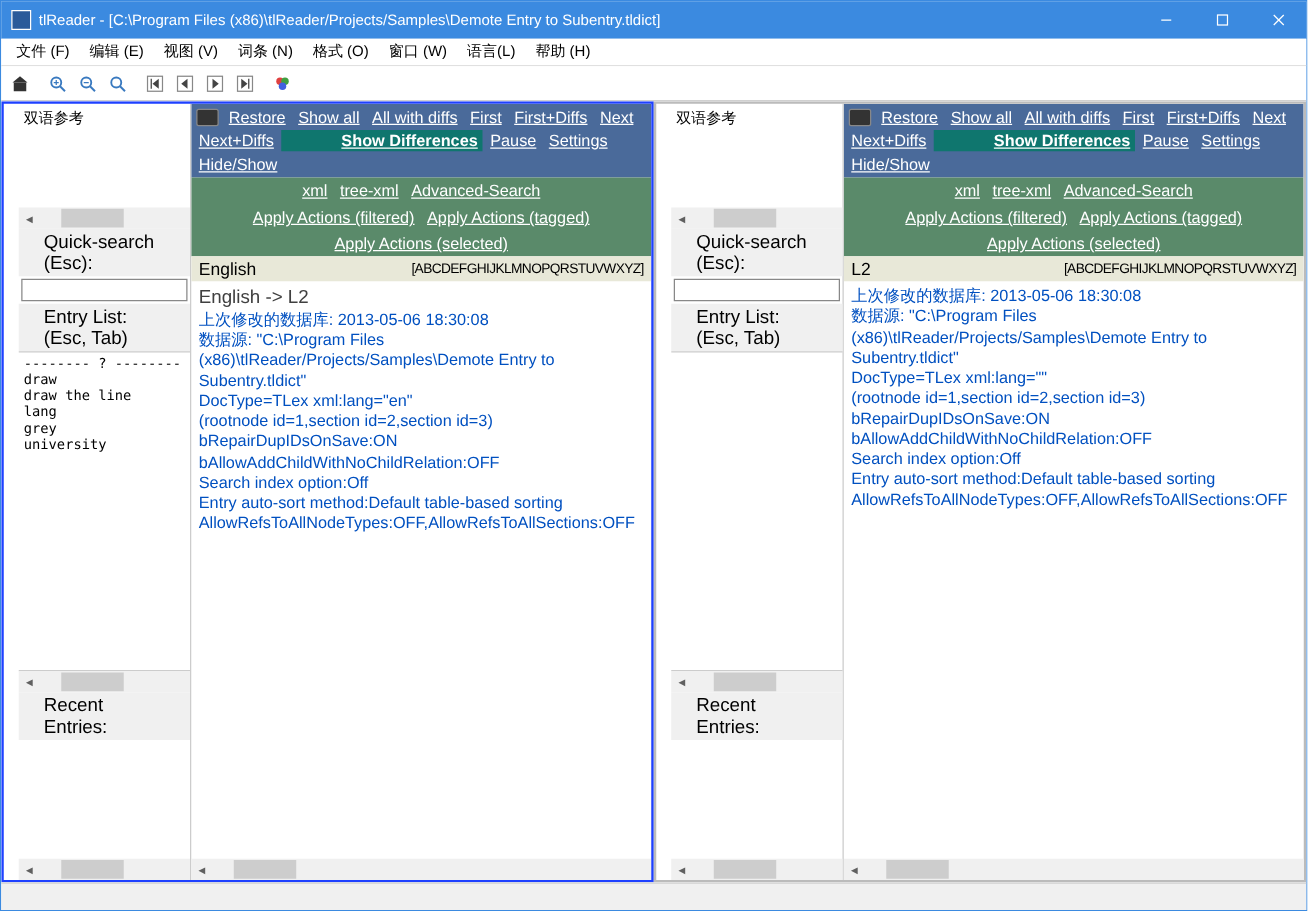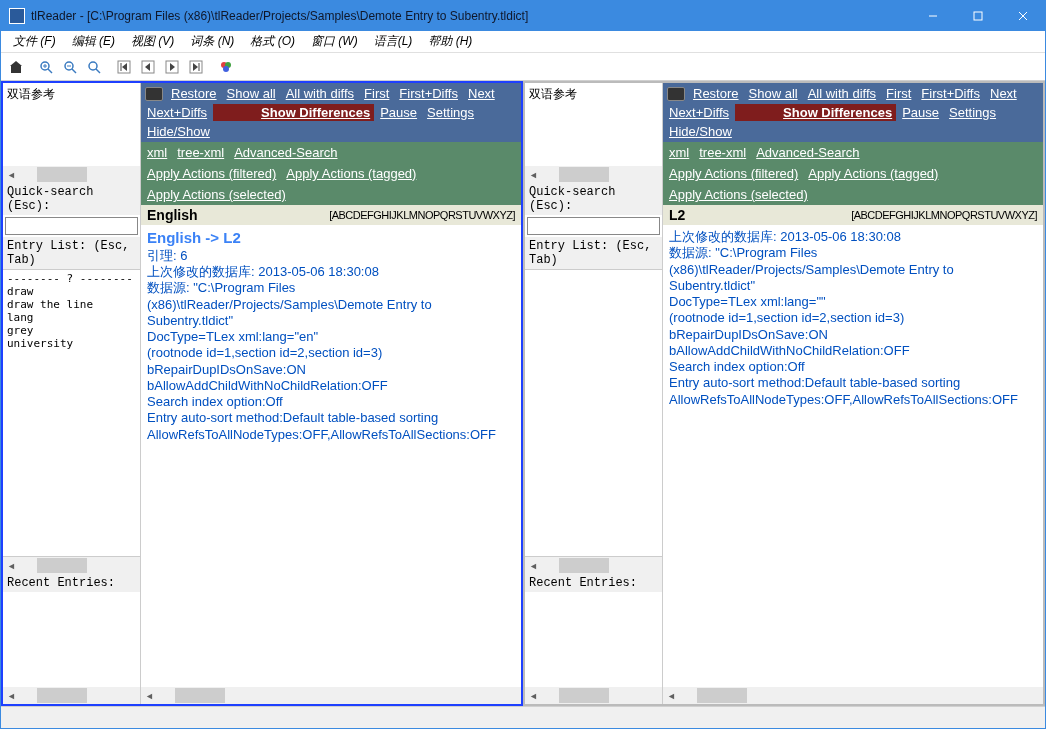--- a/index.html
+++ b/index.html
@@ -1,51 +1,51 @@
 <!DOCTYPE html>
 <html><head>
 <meta charset="utf-8">
 <style>
 * { box-sizing: border-box; margin: 0; padding: 0; }
 body { font-family: "Segoe UI", Tahoma, sans-serif; font-size: 12px; background: #fff; overflow: hidden; }
 .window { width: 1046px; height: 729px; border: 1px solid #3b8ae0; display: flex; flex-direction: column; }
-.titlebar { background: #3b8ae0; color: #0f172a; height: 30px; display: flex; align-items: center; padding: 0 0 0 8px; font-size: 12px; }
+.titlebar { background: #3b8ae0; color: #ffffff; height: 30px; display: flex; align-items: center; padding: 0 0 0 8px; font-size: 12px; }
 .titlebar .icon { width: 16px; height: 16px; background: #2a5a9a; margin-right: 6px; border: 1px solid #fff; }
 .winbtns { margin-left: auto; display: flex; }
 .winbtn { width: 45px; height: 30px; display: flex; align-items: center; justify-content: center; color: #fff; cursor: pointer; }
-.menubar { background: #fff; height: 22px; display: flex; align-items: center; padding: 0 4px; border-bottom: 1px solid #e0e0e0; font-style: italic; }
+.menubar { background: #fff; height: 22px; display: flex; align-items: center; padding: 0 4px; border-bottom: 1px solid #e0e0e0; }
 .menuitem { padding: 2px 8px; cursor: pointer; font-size: 12px; }
 .toolbar { background: #fff; height: 28px; display: flex; align-items: center; padding: 2px 4px; border-bottom: 1px solid #d0d0d0; gap: 2px; }
 .tbtn { width: 22px; height: 22px; display: flex; align-items: center; justify-content: center; cursor: pointer; border: 1px solid transparent; }
 .tsep { width: 4px; }
 .content { flex: 1; display: flex; background: #fff; overflow: hidden; }
 .pane { display: flex; flex: 1; border: 2px solid #1e40ff; overflow: hidden; }
 .pane.right { border-color: #bbb; }
-.sidebar { width: 138px; display: flex; flex-direction: column; border-right: 1px solid #ccc; }
+.sidebar { width: 138px; display: flex; flex-direction: column; border-right: 1px solid #ccc; margin-left: 12px; }
 .sidebox { padding: 3px 4px; font-size: 12px; }
-.sidelabel { padding: 2px 4px; font-size: 12px; background: #f0f0f0; font-family: Liberation Mono, monospace; }
+.sidelabel { padding: 2px 20px; font-size: 15px; background: #f0f0f0; }
 .sideinput { width: 100%; border: 1px solid #888; font-size: 12px; padding: 1px 2px; }
 .entrylist { flex: 1; overflow: auto; border-top: 1px solid #ccc; border-bottom: 1px solid #ccc; padding: 2px; font-family: monospace; font-size: 11px; }
 .entrylist div { white-space: nowrap; padding: 0 2px; }
 .recent { height: 95px; overflow: auto; }
 .hscroll { height: 17px; background: #f0f0f0; display: flex; align-items: center; }
 .hscroll .thumb { width: 50px; height: 15px; background: #cdcdcd; margin-left: 17px; }
 .hscroll .arr { width: 17px; height: 17px; display:flex;align-items:center;justify-content:center;color:#606060;font-size:9px; }
 .main { flex: 1; display: flex; flex-direction: column; overflow: hidden; }
 .btnbar { background: #4a6a9a; padding: 2px; display: flex; flex-wrap: wrap; gap: 2px; align-items: center; }
-.btnbar.green { background: #5a8a6a; }
+.btnbar.green { background: #5a8a6a; justify-content: center; }
 .bbtn { color: #fff; text-decoration: underline; padding: 1px 4px; cursor: pointer; font-size: 13px; }
 .bbtn.bold { font-weight: normal; text-decoration: underline; }
-.bbtn.hl { background: #7f1d1d; font-weight: bold; padding-left: 48px; }
+.bbtn.hl { background: #0f766e; font-weight: bold; padding-left: 48px; }
 .camicon { width: 18px; height: 14px; background: #333; border: 1px solid #888; border-radius: 2px; margin: 0 2px; }
 .langhdr { background: #e8e8d8; padding: 2px 6px; display: flex; align-items: center; font-size: 14px; }
-.langhdr .lang { font-weight: bold; }
+.langhdr .lang { font-weight: normal; }
 .alphabet { margin-left: auto; font-size: 11px; letter-spacing: -0.5px; }
 .detail { flex: 1; overflow: auto; padding: 4px 6px; font-size: 13px; color: #0050c0; line-height: 1.25; }
-.detail .heading { color: #3b82f6; font-weight: bold; font-size: 15px; }
+.detail .heading { color: #404040; font-weight: normal; font-size: 15px; }
 .detail .row { white-space: normal; }
 .statusbar { height: 22px; background: #f0f0f0; border-top: 1px solid #d0d0d0; }
 svg { display: block; }
 </style>
 </head>
 <body>
 
 <div class="window">
   <div class="titlebar">
     <div class="icon"></div>
@@ -203,21 +203,20 @@
           <span class="bbtn">Apply Actions (tagged)</span>
           <div style="flex-basis:100%;height:0"></div>
           <span class="bbtn">Apply Actions (selected)</span>
         </div>
         <div class="langhdr">
           <span class="lang">English</span>
           <span class="alphabet">[ABCDEFGHIJKLMNOPQRSTUVWXYZ]</span>
         </div>
         <div class="detail">
           <div class="heading">English -&gt; L2</div>
-          <div class="row">引理: 6</div>
           <div class="row">上次修改的数据库: 2013-05-06 18:30:08</div>
           <div class="row">数据源: "C:\Program Files (x86)\tlReader/Projects/Samples\Demote Entry to Subentry.tldict"</div>
           <div class="row">DocType=TLex xml:lang="en"</div>
           <div class="row">(rootnode id=1,section id=2,section id=3)</div>
           <div class="row">bRepairDupIDsOnSave:ON</div>
           <div class="row">bAllowAddChildWithNoChildRelation:OFF</div>
           <div class="row">Search index option:Off</div>
           <div class="row">Entry auto-sort method:Default table-based sorting</div>
           <div class="row">AllowRefsToAllNodeTypes:OFF,AllowRefsToAllSections:OFF</div>
         </div>

